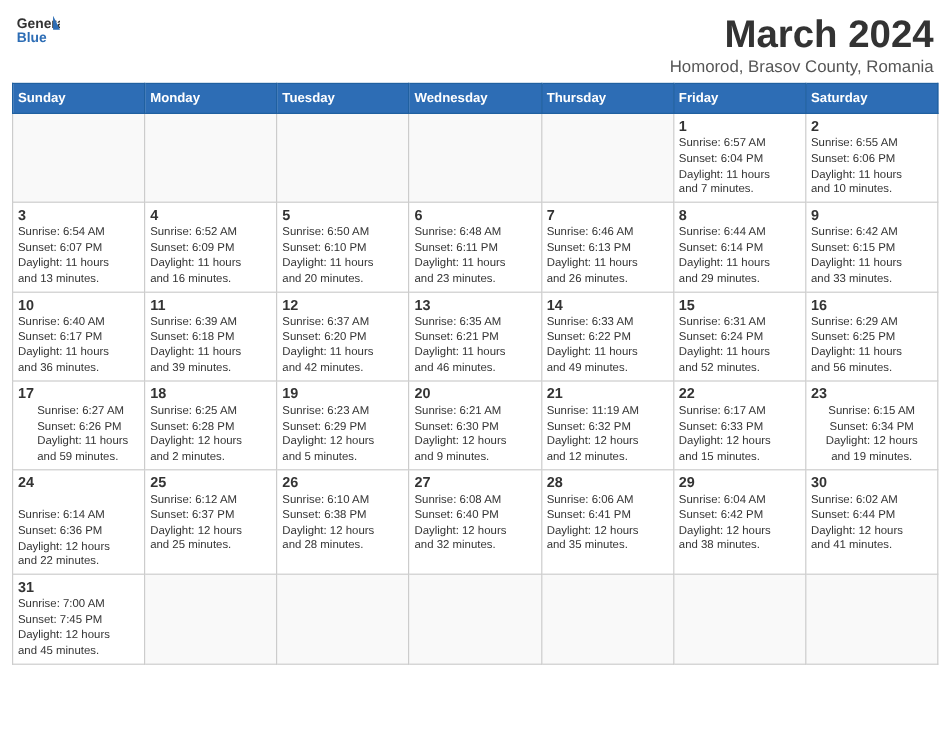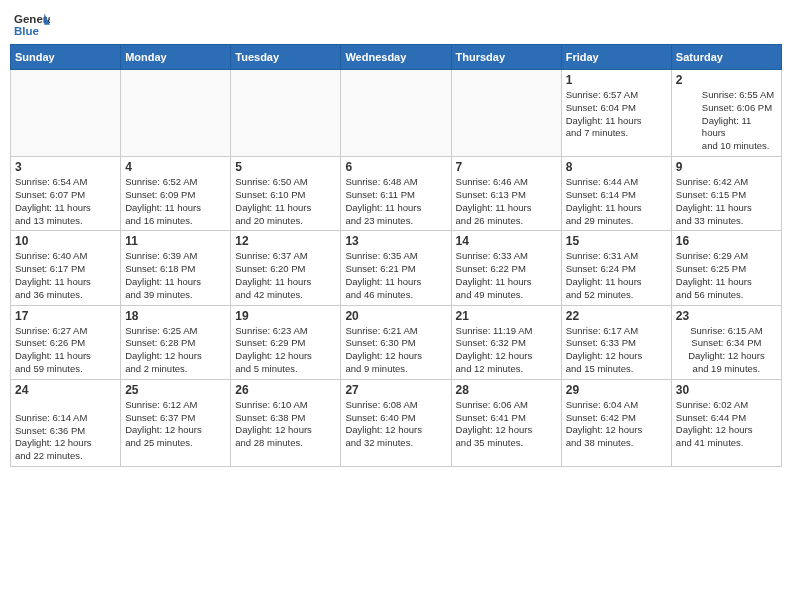--- a/index.html
+++ b/index.html
@@ -83,20 +83,24 @@
 </head>
 <body>
 
 <div class="header">
   <div class="logo">
     <svg class="logo-icon" viewBox="0 0 50 38">
       <text x="0" y="18" font-size="16" font-weight="bold" fill="#333" font-family="Arial">General</text>
       <text x="0" y="34" font-size="16" font-weight="bold" fill="#2d6db5" font-family="Arial">Blue</text>
       <polygon points="42,4 50,20 42,20" fill="#2d6db5"></polygon>
     </svg>
+  </div>
+  <div class="title-block">
+    <div class="month-title">March 2024</div>
+    <div class="subtitle">Homorod, Brasov County, Romania</div>
   </div>
 </div>
 
 <table class="calendar">
   <thead>
     <tr>
     <th>Sunday</th>
         <th>Monday</th>
         <th>Tuesday</th>
         <th>Wednesday</th>
@@ -114,21 +118,21 @@
         <td class="empty"></td>
         <td>
           <span class="day-number">1</span>
           <div class="day-info" style="white-space: pre-line;">Sunrise: 6:57 AM
 Sunset: 6:04 PM
 Daylight: 11 hours
 and 7 minutes.</div>
         </td>
         <td>
           <span class="day-number">2</span>
-          <div class="day-info" style="white-space: pre-line; margin-left: 26px;">Sunrise: 6:55 AM
+          <div class="day-info" style="white-space: pre-line;">Sunrise: 6:55 AM
 Sunset: 6:06 PM
 Daylight: 11 hours
 and 10 minutes.</div>
         </td>
       </tr>
       <tr>
         <td>
           <span class="day-number">3</span>
           <div class="day-info" style="white-space: pre-line;">Sunrise: 6:54 AM
 Sunset: 6:07 PM
@@ -225,21 +229,21 @@
           <span class="day-number">16</span>
           <div class="day-info" style="white-space: pre-line;">Sunrise: 6:29 AM
 Sunset: 6:25 PM
 Daylight: 11 hours
 and 56 minutes.</div>
         </td>
       </tr>
       <tr>
         <td>
           <span class="day-number">17</span>
-          <div class="day-info" style="white-space: pre-line;">Sunrise: 6:27 AM
+          <div class="day-info" style="white-space: pre-line; margin-left: 16px;">Sunrise: 6:27 AM
 Sunset: 6:26 PM
 Daylight: 11 hours
 and 59 minutes.</div>
         </td>
         <td>
           <span class="day-number">18</span>
           <div class="day-info" style="white-space: pre-line;">Sunrise: 6:25 AM
 Sunset: 6:28 PM
 Daylight: 12 hours
 and 2 minutes.</div>
@@ -323,15 +327,30 @@
 Daylight: 12 hours
 and 38 minutes.</div>
         </td>
         <td>
           <span class="day-number">30</span>
           <div class="day-info" style="white-space: pre-line;">Sunrise: 6:02 AM
 Sunset: 6:44 PM
 Daylight: 12 hours
 and 41 minutes.</div>
         </td>
+      </tr>
+      <tr class="last-row">
+        <td>
+          <span class="day-number">31</span>
+          <div class="day-info" style="white-space: pre-line;">Sunrise: 7:00 AM
+Sunset: 7:45 PM
+Daylight: 12 hours
+and 45 minutes.</div>
+        </td>
+        <td class="empty"></td>
+        <td class="empty"></td>
+        <td class="empty"></td>
+        <td class="empty"></td>
+        <td class="empty"></td>
+        <td class="empty"></td>
       </tr>
     </tbody>
 </table>
 
 </body></html>

